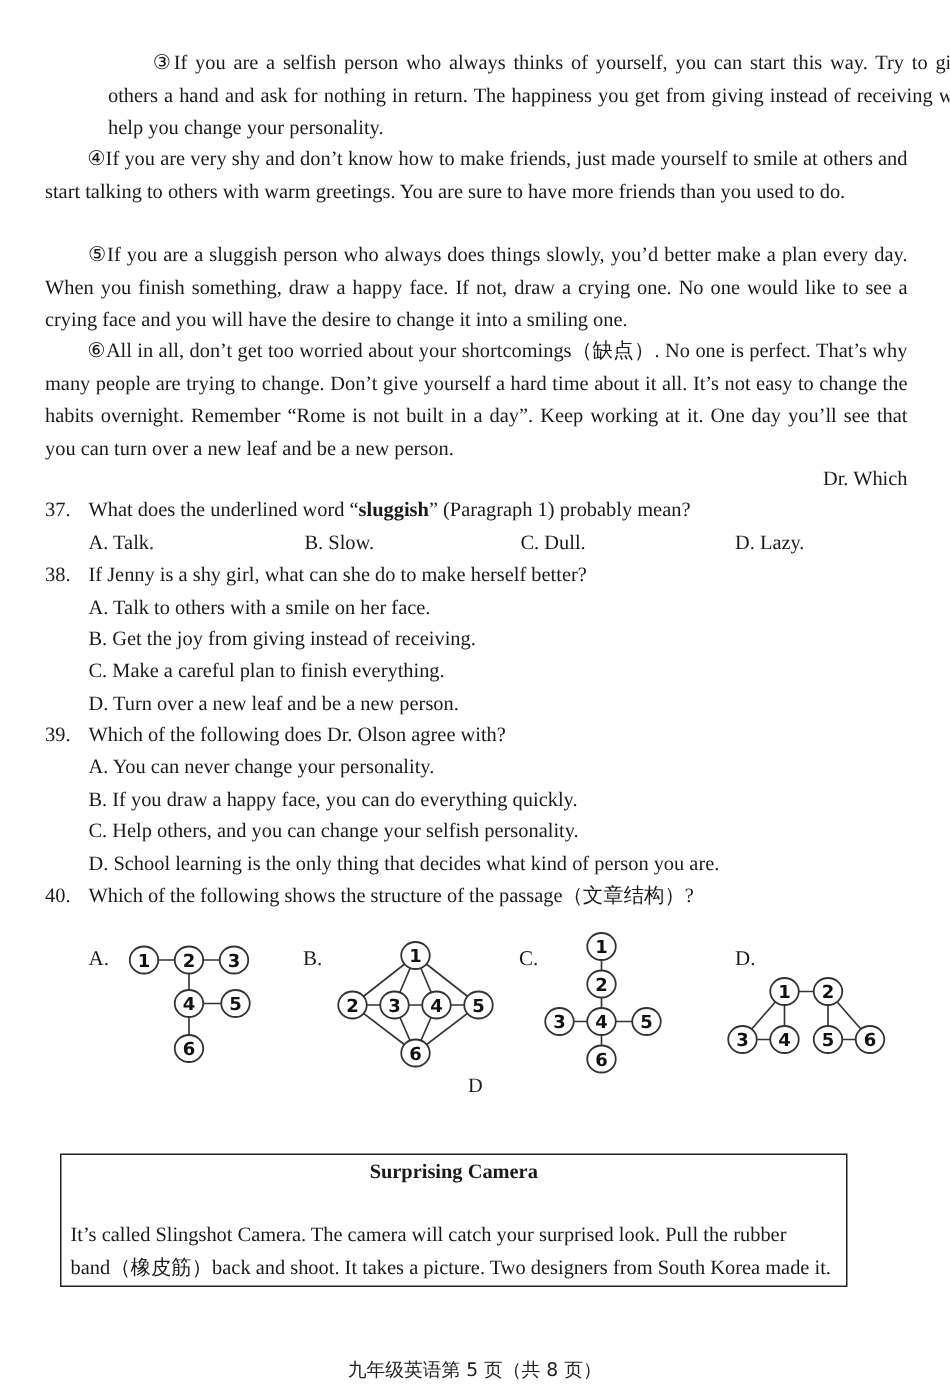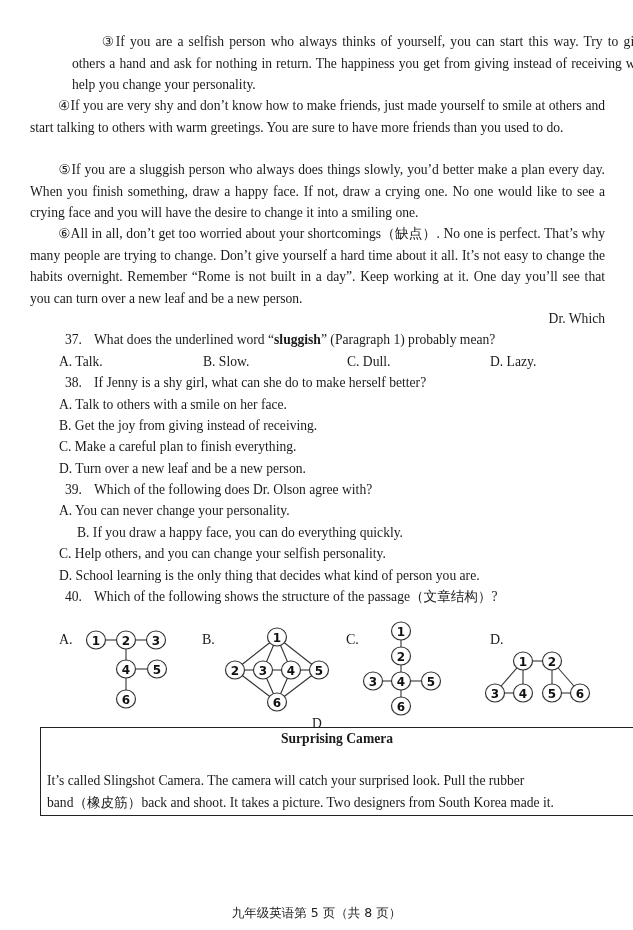--- a/index.html
+++ b/index.html
@@ -5,27 +5,27 @@
   html, body { margin:0; padding:0; background:#ffffff; }
   body {
     width:633px; height:930px; position:relative; overflow:hidden;
     font-family: "Liberation Serif", "DejaVu Serif", serif;
     color:#1a1a1a; font-size:13.6px;
   }
   .line { position:absolute; white-space:nowrap; line-height:18px; }
   .para { position:absolute; left:30px; width:575px; line-height:21.5px; text-align:justify; }
   .para .indent { display:inline-block; width:28px; }
   .right { position:absolute; right:28px; }
-  .q { position:absolute; left:30px; line-height:18px; white-space:nowrap;margin-left:35px; }
+  .q { position:absolute; left:30px; line-height:18px; white-space:nowrap; }
   .q .num { display:inline-block; width:29px; }
   .opt { position:absolute; line-height:18px; white-space:nowrap; }
   .diag-label { position:absolute; font-size:14px; }
   svg.diag { position:absolute; left:0; top:0; }
   .box {
-    position:absolute; left:40px; top:727px; width:594px; height:89px;
+    position:absolute; left:40px; top:769px; width:525px; height:89px;
     border:1.3px solid #222; box-sizing:border-box;
   }
   .box-title { position:absolute; left:0; width:100%; top:3px; text-align:center; font-weight:bold; font-size:13.6px; }
   .box-line { position:absolute; left:6px; white-space:nowrap; font-size:13.6px; }
   .footer { position:absolute; top:905px; left:0; width:100%; text-align:center; font-size:12.5px; font-family:"DejaVu Sans", sans-serif; color:#222; }
   .d-center { position:absolute; top:716px; left:312px; font-size:13.6px; }
 </style>
 </head>
 <body>
 
@@ -56,21 +56,21 @@
 </div>
 <div class="opt" style="top:396px; left:59px;">A. Talk to others with a smile on her face.</div>
 <div class="opt" style="top:417px; left:59px;">B. Get the joy from giving instead of receiving.</div>
 <div class="opt" style="top:438px; left:59px;">C. Make a careful plan to finish everything.</div>
 <div class="opt" style="top:460px; left:59px;">D. Turn over a new leaf and be a new person.</div>
 
 <div class="q" style="top:481px;">
   <span class="num">39.</span><span>Which of the following does Dr. Olson agree with?</span>
 </div>
 <div class="opt" style="top:502px; left:59px;">A. You can never change your personality.</div>
-<div class="opt" style="top:524px; left:59px;margin-left:18px;">B. If you draw a happy face, you can do everything quickly.</div>
+<div class="opt" style="top:524px; left:59px;">B. If you draw a happy face, you can do everything quickly.</div>
 <div class="opt" style="top:545px; left:59px;">C. Help others, and you can change your selfish personality.</div>
 <div class="opt" style="top:567px; left:59px;">D. School learning is the only thing that decides what kind of person you are.</div>
 
 <div class="q" style="top:588px;">
   <span class="num">40.</span><span>Which of the following shows the structure of the passage（文章结构）?</span>
 </div>
 
 <div class="diag-label" style="top:632px; left:59px;">A.</div>
 <div class="diag-label" style="top:632px; left:202px;">B.</div>
 <div class="diag-label" style="top:632px; left:346px;">C.</div>

